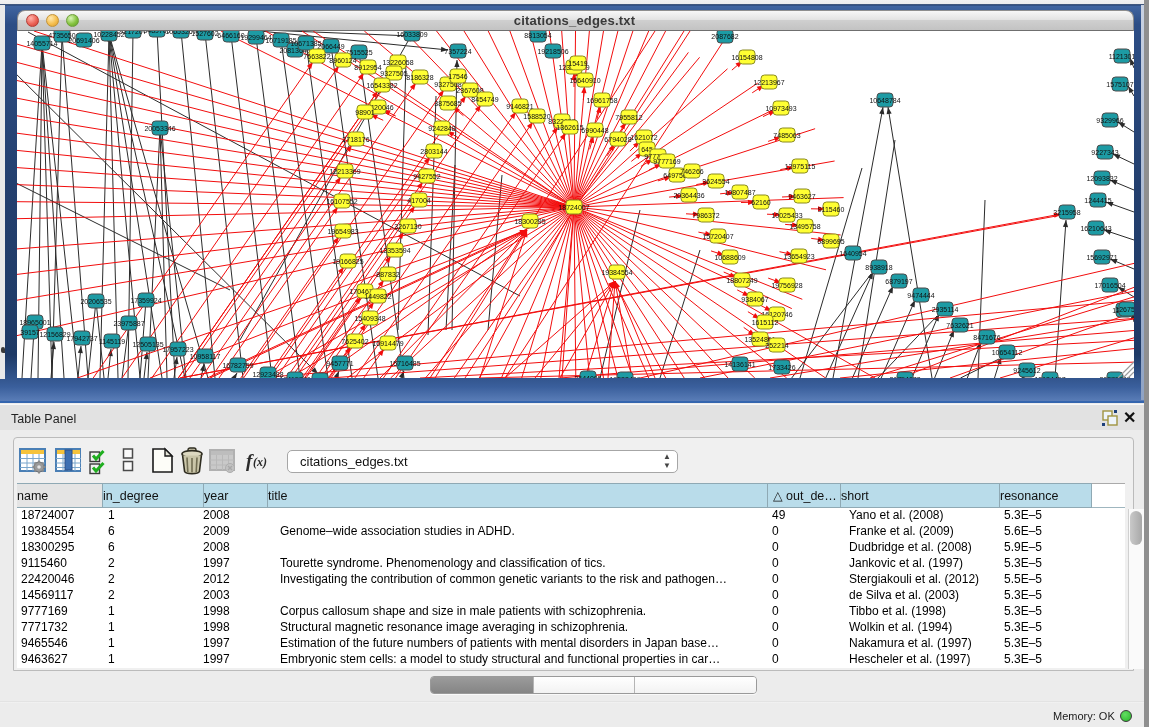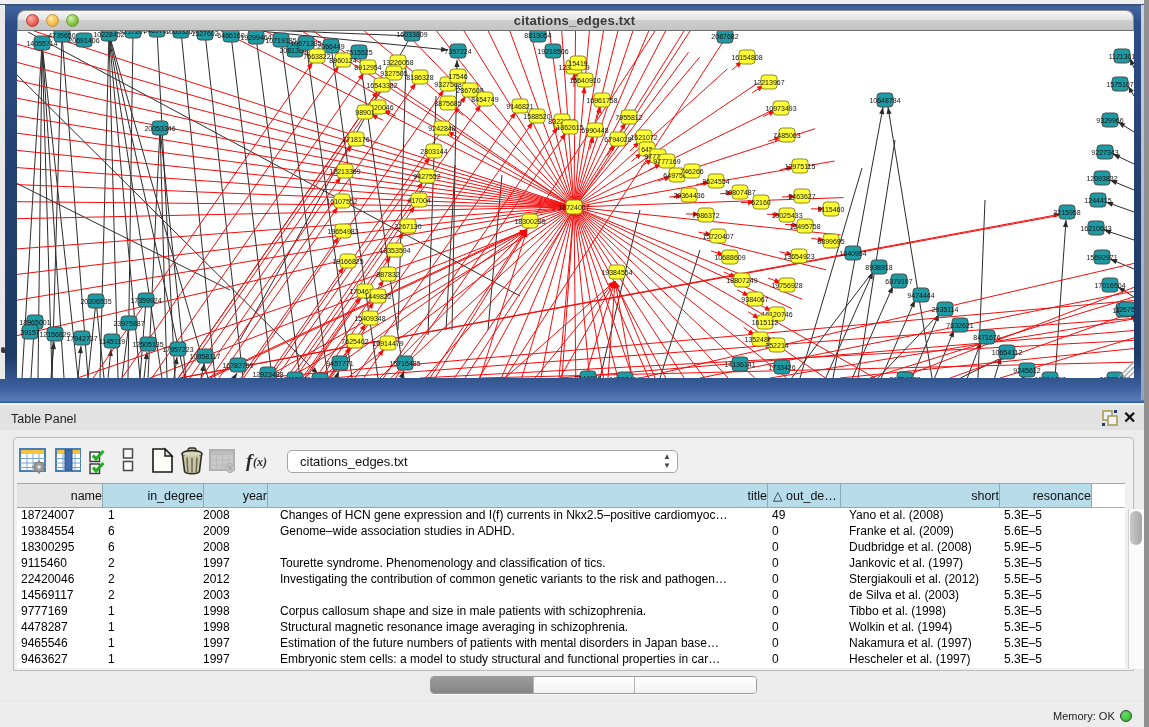--- a/index.html
+++ b/index.html
@@ -15,21 +15,21 @@
 #canvas{left:17px;top:31px;width:1117px;height:347px;background:#fff;overflow:hidden}
 
 #panel{left:0;top:401px;width:1149px;height:326px;background:#ececec;border-top:2px solid #3465ae}
 #titleband{left:0;top:404px;width:1149px;height:26px;background:#e2e2e2;border-top:1px solid #f8f8f8}
 #paneltitle{left:11px;top:412px;font-size:12.5px;color:#222}
 #floaticon{left:1102px;top:410px;width:17px;height:17px}
 #closex{left:1123px;top:408px;font-size:16px;font-weight:bold;color:#111}
 #container{left:13px;top:437px;width:1121px;height:234px;background:#f0f0f0;border:1px solid #bbb;border-radius:4px 4px 0 0}
 #combo{left:287px;top:450px;width:391px;height:23px;background:#fff;border:1px solid #a6a6a6;border-radius:5px;font-size:13px;color:#111;line-height:21px;padding-left:12px}
 #stepper{left:660px;top:453px;width:14px;height:18px;font-size:8px;color:#444;text-align:center;line-height:8.5px}
-.hc{position:absolute;top:483px;height:25px;background:#b9dcea;border-right:1px solid #8fa9b4;border-top:1px solid #8fa9b4;border-bottom:1px solid #8fa9b4;font-size:12.5px;color:#111;text-align:right;line-height:24px}
+.hc{position:absolute;top:483px;height:25px;background:#b9dcea;border-right:1px solid #8fa9b4;border-top:1px solid #8fa9b4;border-bottom:1px solid #8fa9b4;font-size:12.5px;color:#111;text-align:left;line-height:24px}
 #tablebody{left:17px;top:508px;width:1108px;height:160px;background:#fff}
 .row{position:absolute;left:17px;width:1108px;height:16px;font-size:12px;color:#000;line-height:15px;white-space:nowrap}
 .c{position:absolute;overflow:hidden}
 .c1{left:4px;width:95px}
 .c2{left:91px;width:95px}
 .c3{left:186px;width:60px}
 .c4{left:263px;width:496px}
 .c5{left:755px;width:70px}
 .c6{left:832px;width:158px}
 .c7{left:987px;width:90px}
@@ -1140,21 +1140,20 @@
 <div class="abs hc" style="left:268px;width:500px">title</div>
 <div class="abs hc" style="left:768px;width:73px;text-align:left;padding-left:5px">△ out_de…</div>
 <div class="abs hc" style="left:841px;width:159px">short</div>
 <div class="abs hc" style="left:1000px;width:92px">resonance</div>
 <div class="abs" style="left:1092px;top:483px;width:33px;height:25px;background:#fff;border-top:1px solid #aaa;border-bottom:1px solid #9fb6bf"></div>
 <div id="tablebody" class="abs"></div>
 <div class="row" style="top:508px">
     <span class="c c1">18724007</span>
     <span class="c c2">1</span>
     <span class="c c3">2008</span>
-    <span class="c c4">Changes of HCN gene expression and I(f) currents in Nkx2.5–positive cardiomyoc…</span>
     <span class="c c5">49</span>
     <span class="c c6">Yano et al. (2008)</span>
     <span class="c c7">5.3E–5</span>
   </div>
 <div class="row" style="top:524px">
     <span class="c c1">19384554</span>
     <span class="c c2">6</span>
     <span class="c c3">2009</span>
     <span class="c c4">Genome–wide association studies in ADHD.</span>
     <span class="c c5">0</span>
@@ -1198,21 +1197,21 @@
 <div class="row" style="top:604px">
     <span class="c c1">9777169</span>
     <span class="c c2">1</span>
     <span class="c c3">1998</span>
     <span class="c c4">Corpus callosum shape and size in male patients with schizophrenia.</span>
     <span class="c c5">0</span>
     <span class="c c6">Tibbo et al. (1998)</span>
     <span class="c c7">5.3E–5</span>
   </div>
 <div class="row" style="top:620px">
-    <span class="c c1">4478287</span>
+    <span class="c c1">7771732</span>
     <span class="c c2">1</span>
     <span class="c c3">1998</span>
     <span class="c c4">Structural magnetic resonance image averaging in schizophrenia.</span>
     <span class="c c5">0</span>
     <span class="c c6">Wolkin et al. (1994)</span>
     <span class="c c7">5.3E–5</span>
   </div>
 <div class="row" style="top:636px">
     <span class="c c1">9465546</span>
     <span class="c c2">1</span>

